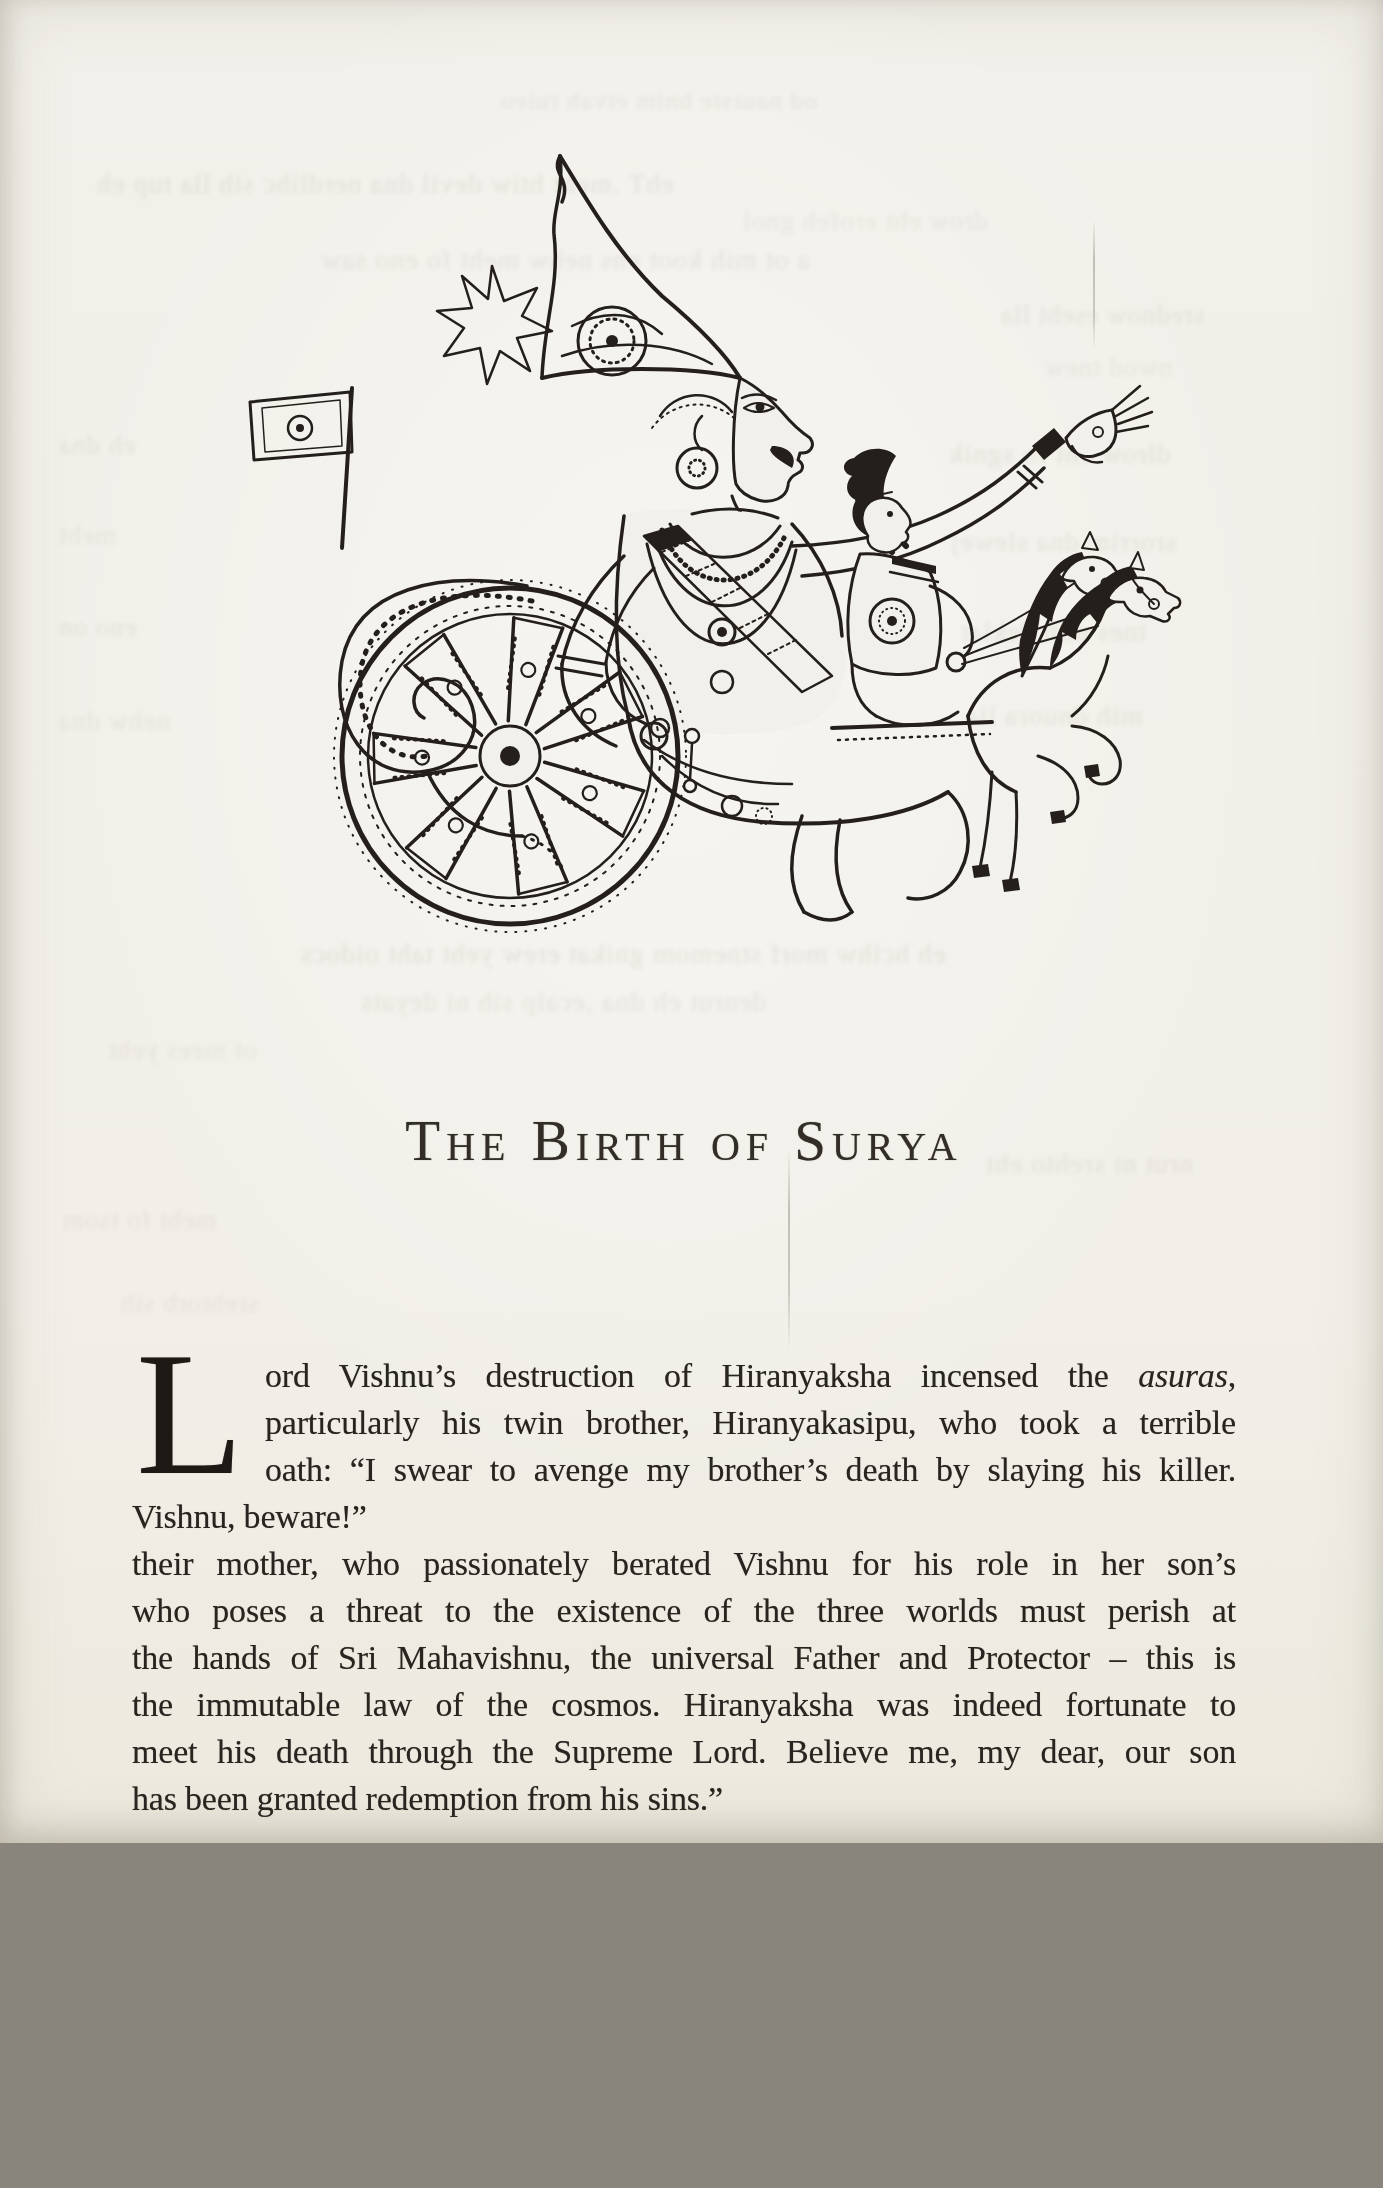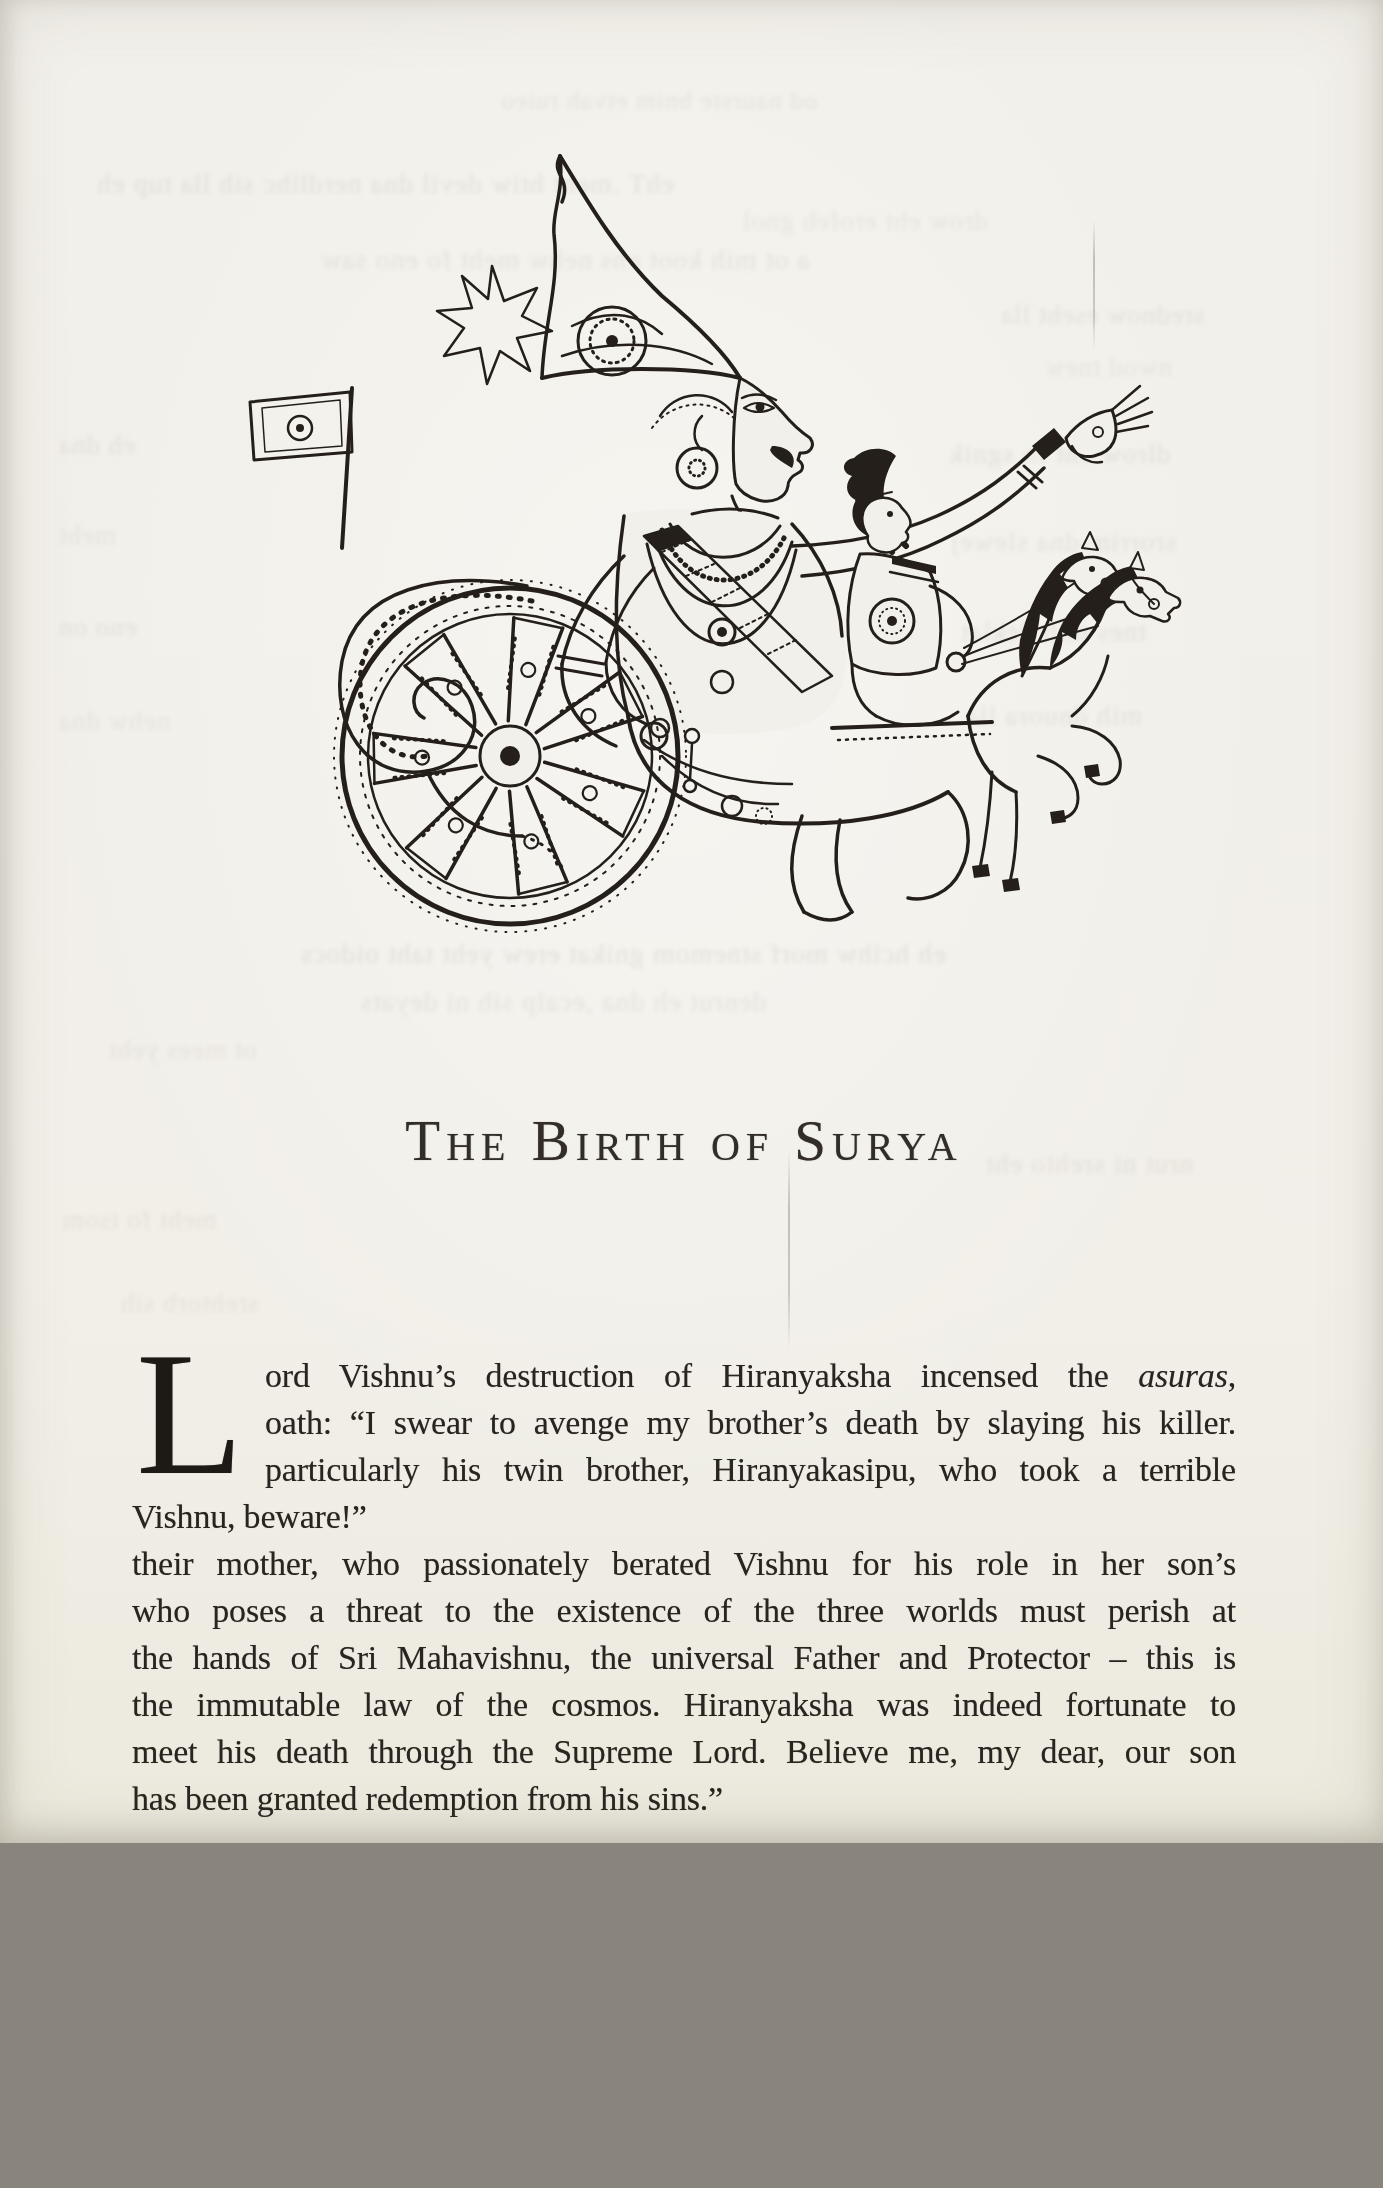--- a/index.html
+++ b/index.html
@@ -304,22 +304,22 @@
   <h1 class="chapter-title">The Birth of Surya</h1>
 
   <div class="body-text">
 
     <div class="para">
       <div class="dropcap-box">
         <span class="dropcap">L</span>
       </div>
       <div class="dc-lines">
           <div class="line"><span>ord Vishnu’s destruction of Hiranyaksha incensed the </span><span class="it">asuras</span><span>,</span></div>
+          <div class="line"><span>particularly his twin brother, Hiranyakasipu, who took a terrible</span></div>
           <div class="line"><span>oath: “I swear to avenge my brother’s death by slaying his killer.</span></div>
-          <div class="line"><span>particularly his twin brother, Hiranyakasipu, who took a terrible</span></div>
         </div>
       <div>
           <div class="line end"><span>Vishnu, beware!”</span></div>
         </div>
     </div>
 
     <div class="para">
       <div>
           <div class="line"><span>their mother, who passionately berated Vishnu for his role in her son’s</span></div>
         </div>

